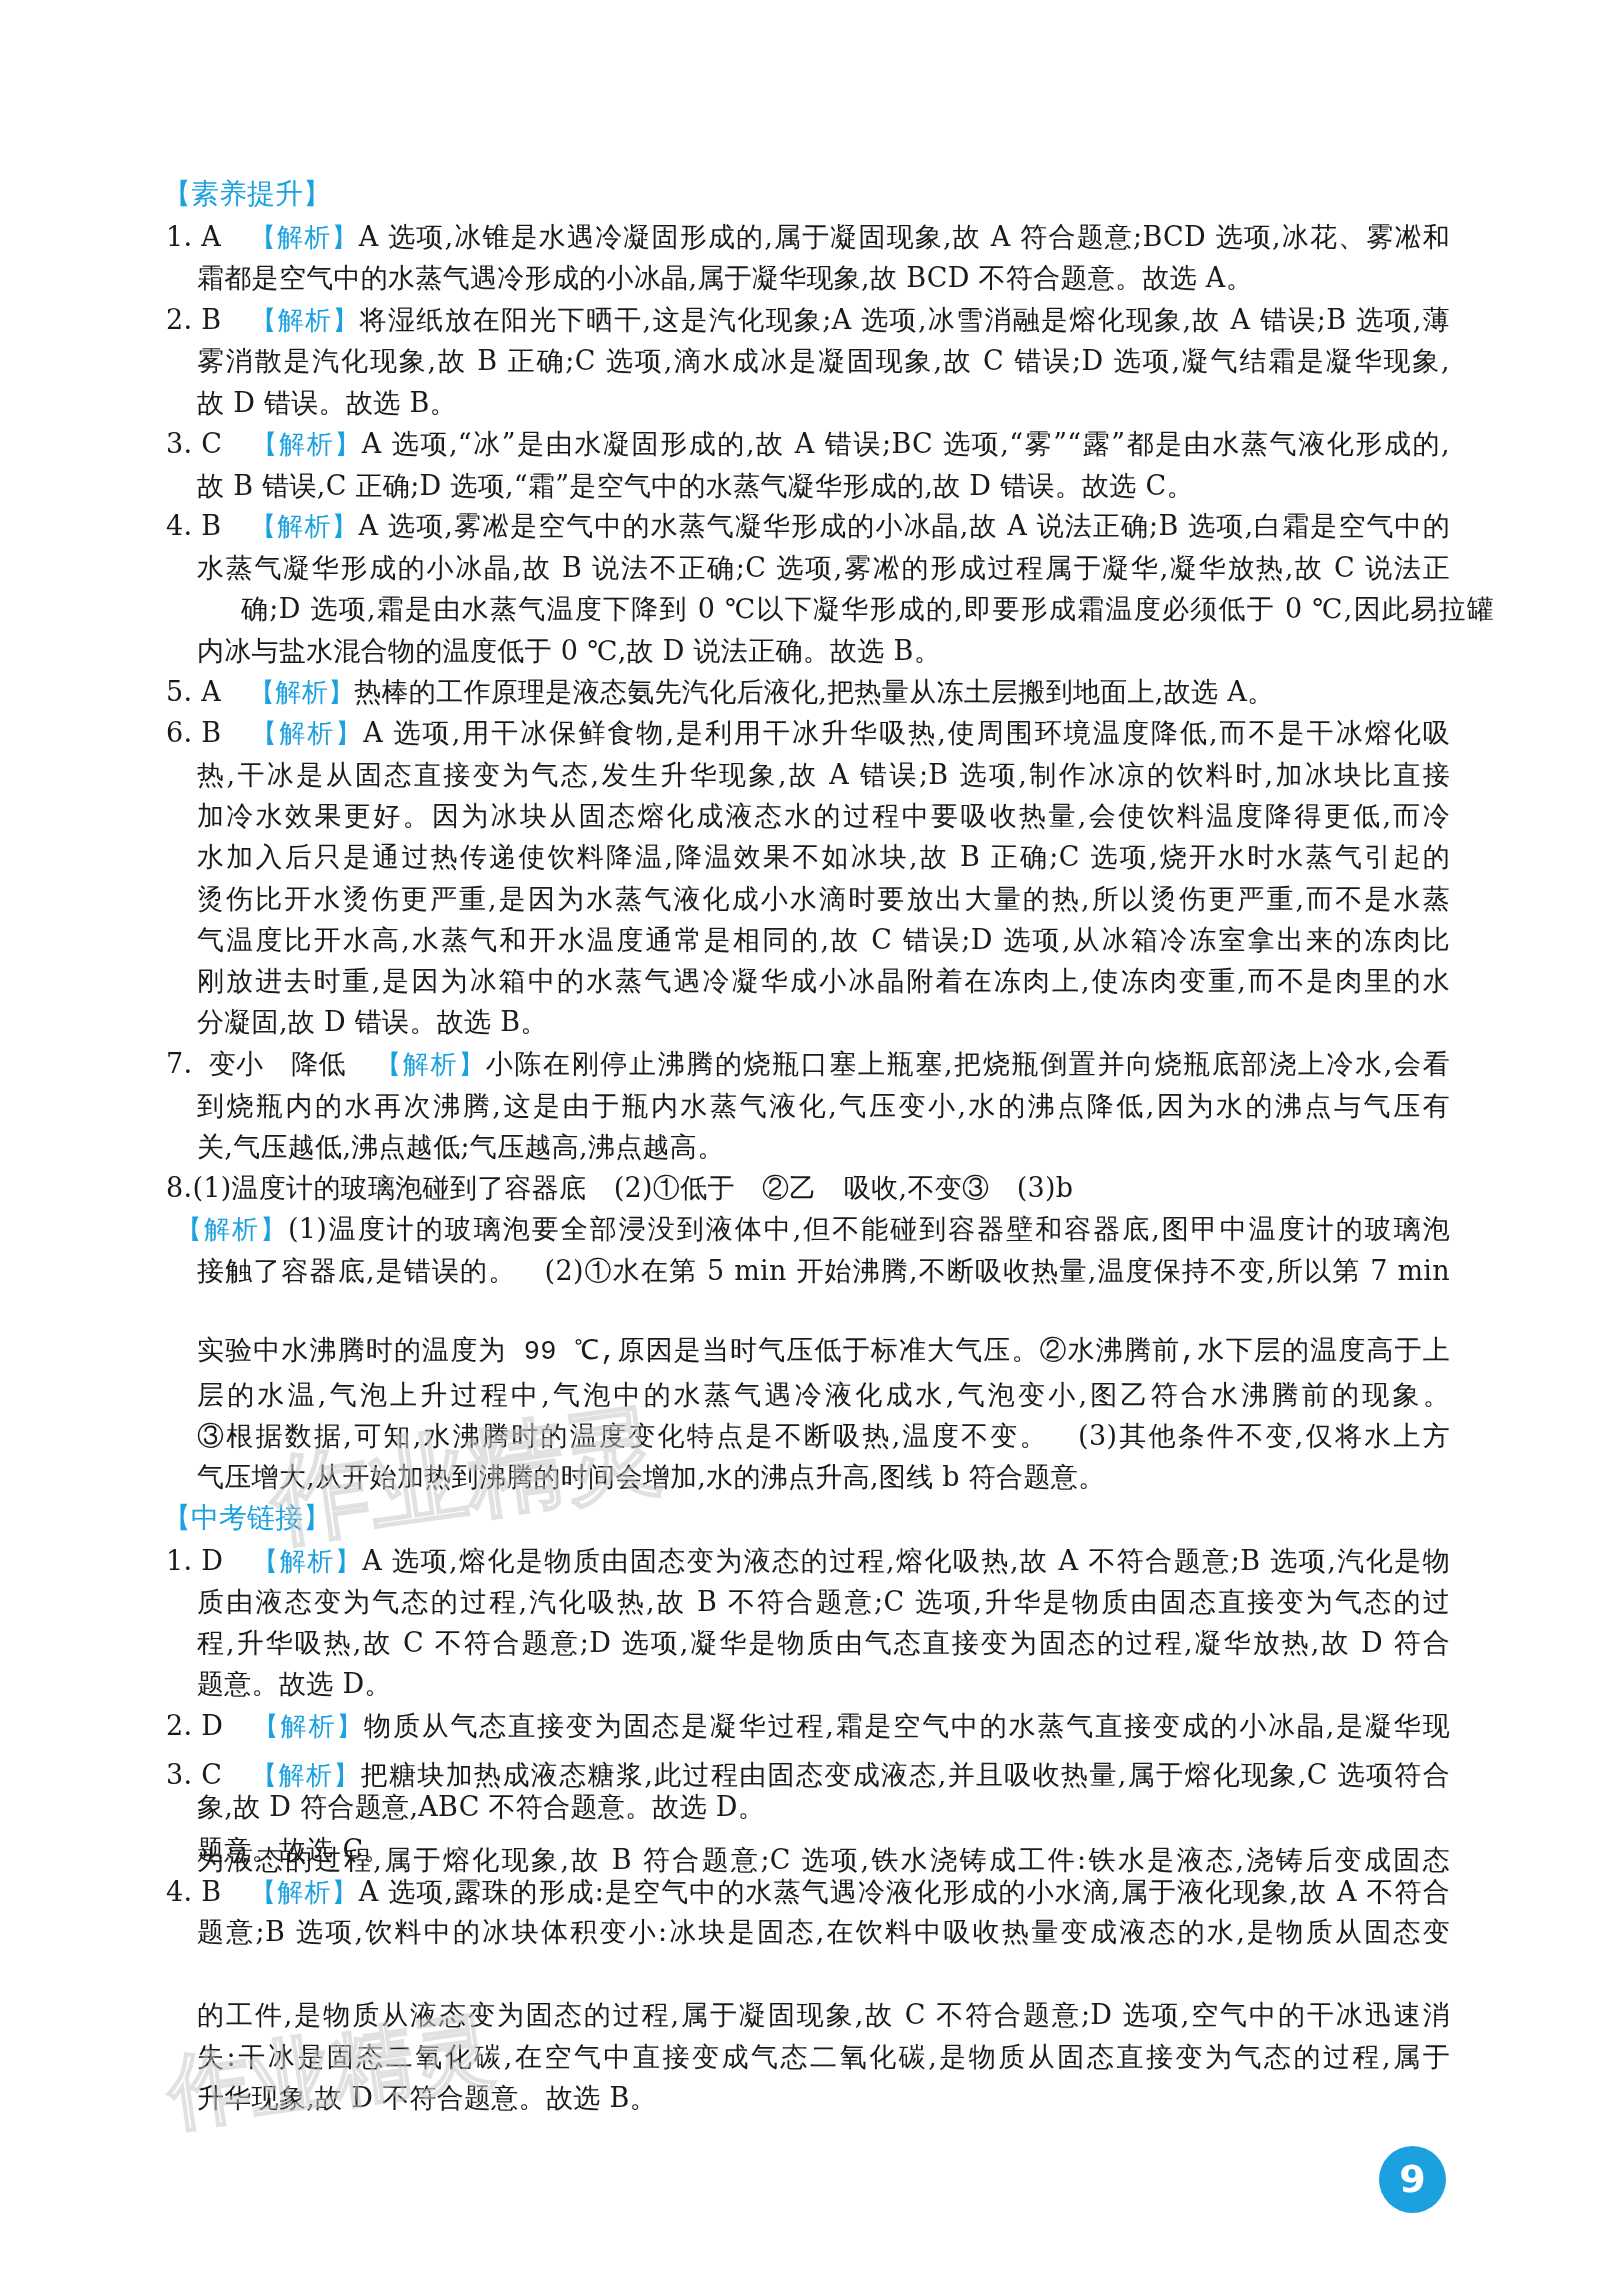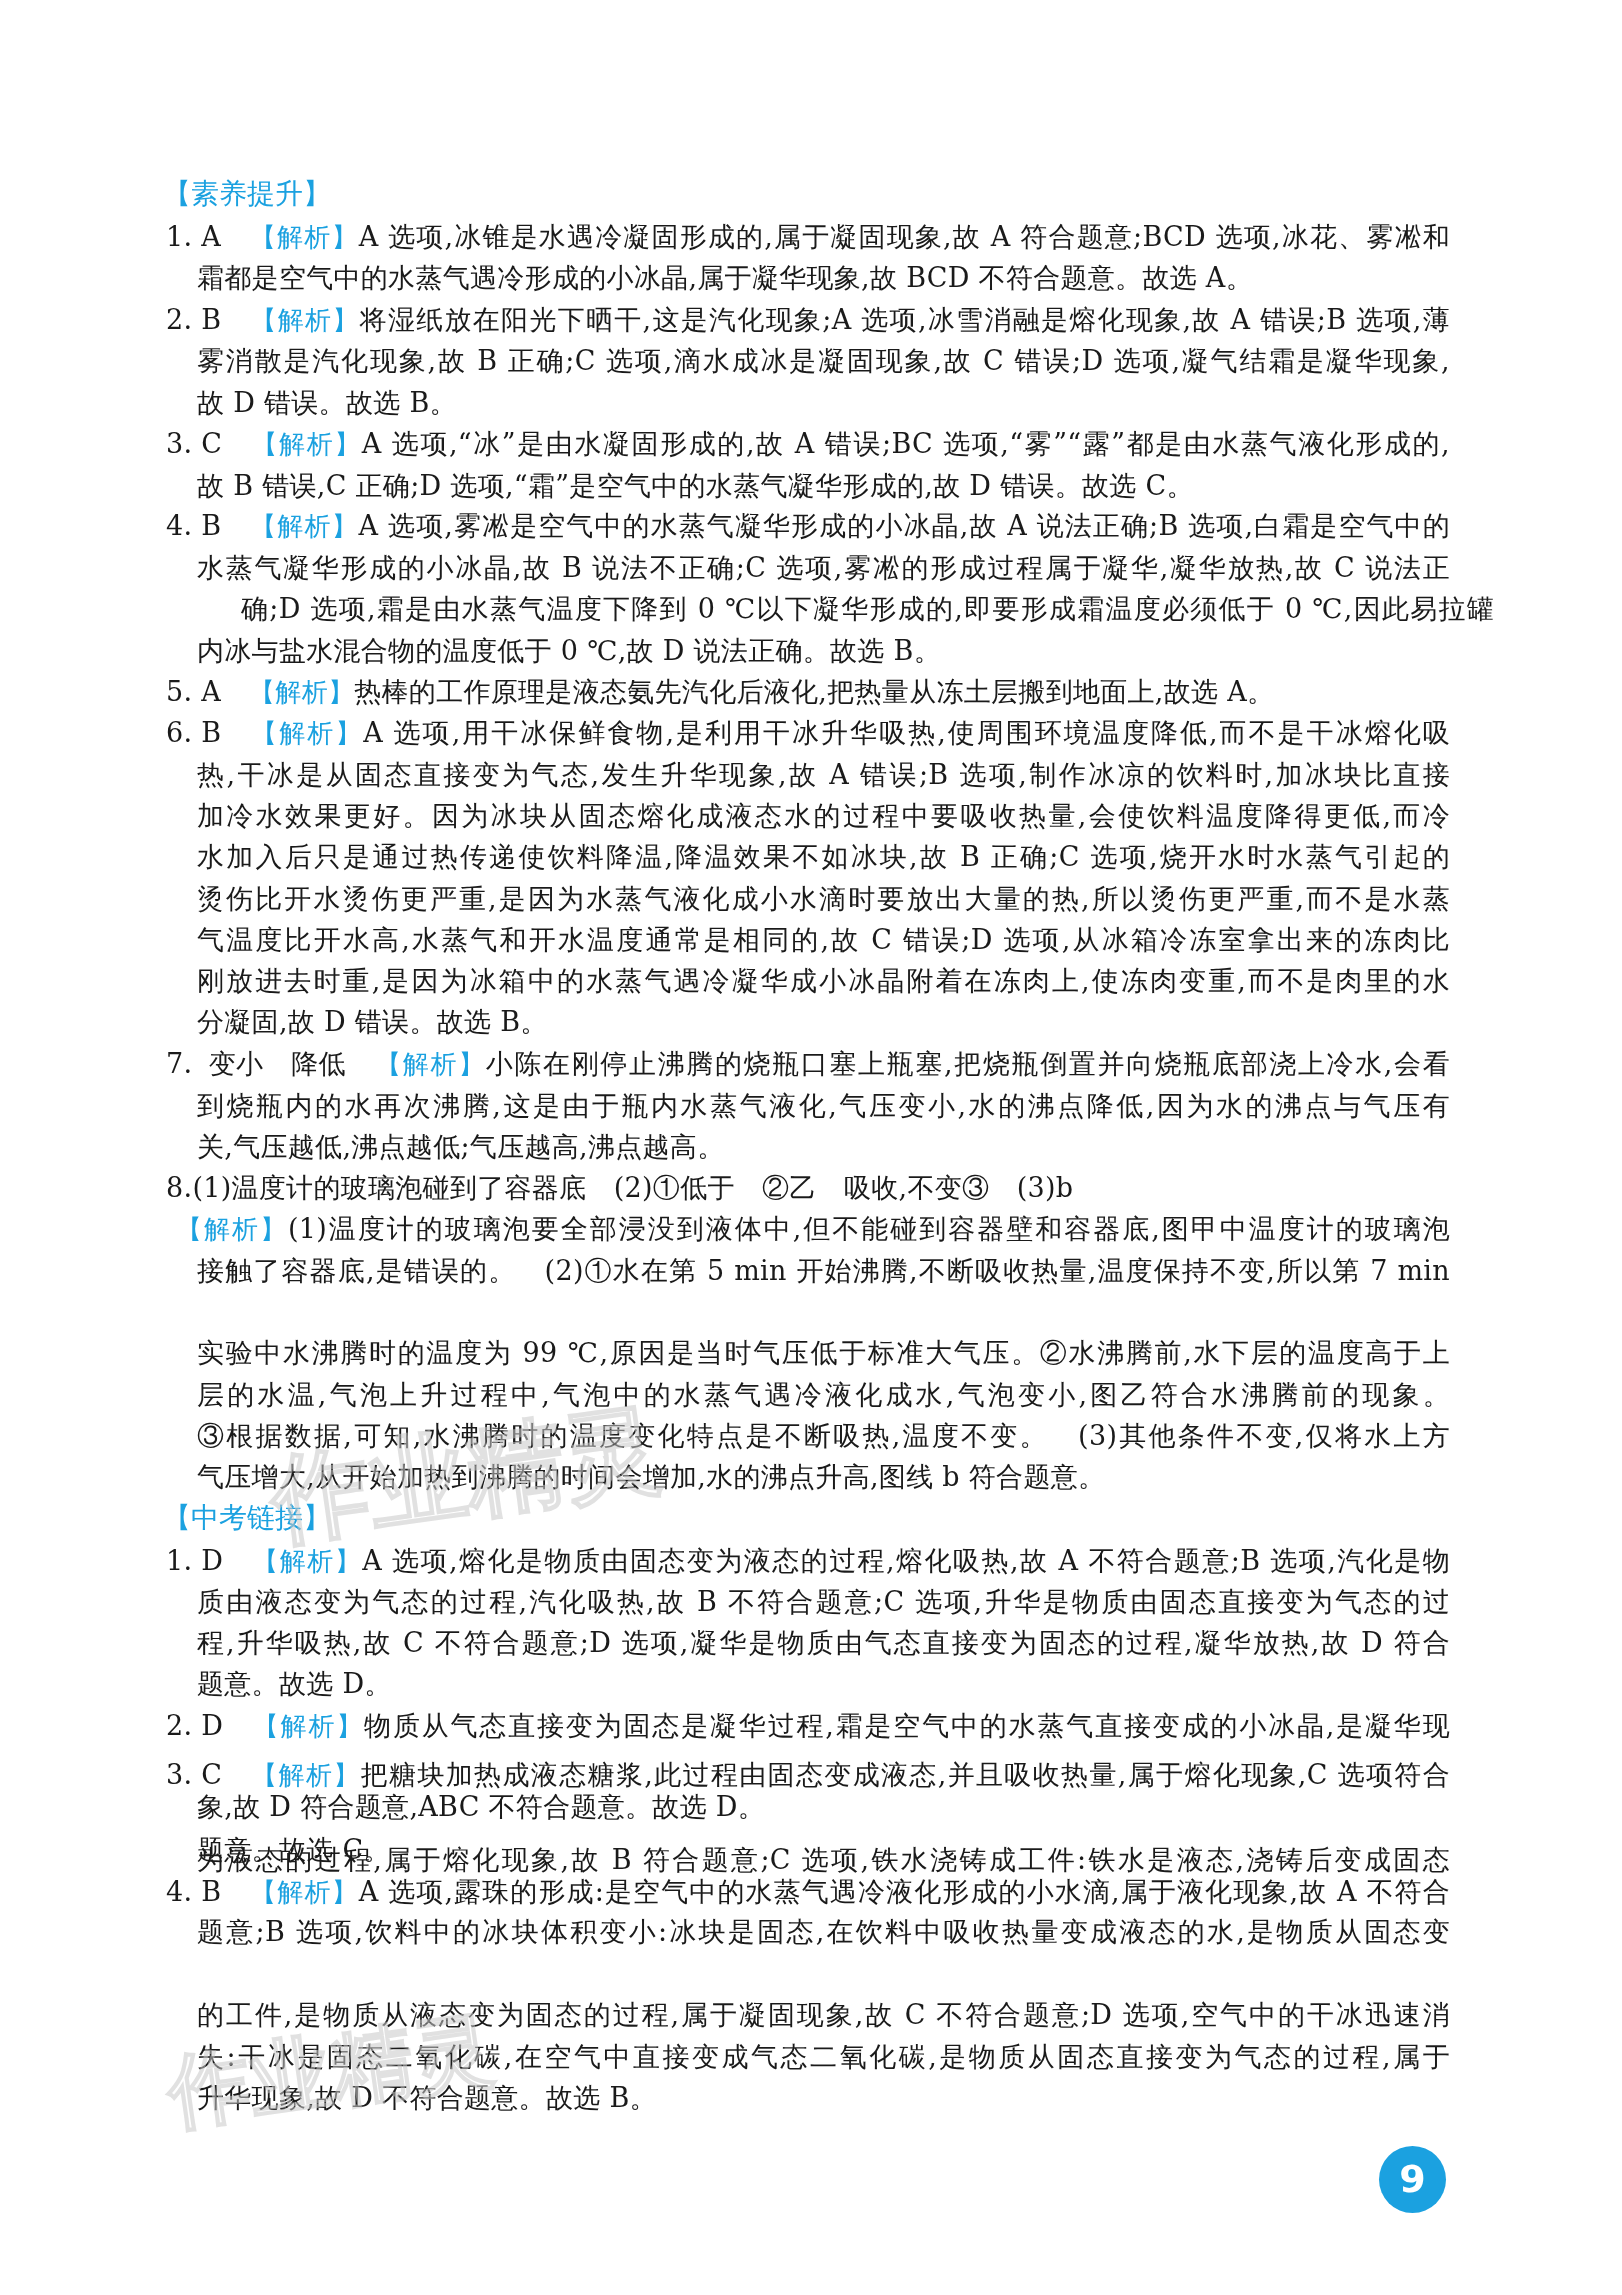--- a/index.html
+++ b/index.html
@@ -77,21 +77,21 @@
   <div class="line cont full" style="top:1086px;">到烧瓶内的水再次沸腾,这是由于瓶内水蒸气液化,气压变小,水的沸点降低,因为水的沸点与气压有</div>
   <div class="line cont" style="top:1127px;">关,气压越低,沸点越低;气压越高,沸点越高。</div>
 
   <div class="line" style="top:1168px;">
     <span class="qnum">8.</span><span>(1)温度计的玻璃泡碰到了容器底　(2)①低于　②乙　吸收,不变③　(3)b</span>
   </div>
   <div class="line cont full" style="top:1209px;left:176px;width:1274px;">
     <span class="tag">【解析】</span><span>(1)温度计的玻璃泡要全部浸没到液体中,但不能碰到容器壁和容器底,图甲中温度计的玻璃泡</span>
   </div>
   <div class="line cont full" style="top:1251px;">接触了容器底,是错误的。　(2)①水在第 5 min 开始沸腾,不断吸收热量,温度保持不变,所以第 7 min</div>
-  <div class="line cont full" style="top:1333px;">实验中水沸腾时的温度为 99 ℃,原因是当时气压低于标准大气压。②水沸腾前,水下层的温度高于上</div>
+  <div class="line cont full" style="top:1333px;font-family:Liberation Mono, monospace;">实验中水沸腾时的温度为 99 ℃,原因是当时气压低于标准大气压。②水沸腾前,水下层的温度高于上</div>
   <div class="line cont full" style="top:1375px;">层的水温,气泡上升过程中,气泡中的水蒸气遇冷液化成水,气泡变小,图乙符合水沸腾前的现象。</div>
   <div class="line cont full" style="top:1416px;">③根据数据,可知,水沸腾时的温度变化特点是不断吸热,温度不变。　(3)其他条件不变,仅将水上方</div>
   <div class="line cont" style="top:1457px;">气压增大,从开始加热到沸腾的时间会增加,水的沸点升高,图线 b 符合题意。</div>
 
   <div class="section-head" style="top:1498px;">【中考链接】</div>
 
   <div class="line full" style="top:1541px;">
     <span class="qnum">1. D</span><span class="gap"></span><span class="tag">【解析】</span><span>A 选项,熔化是物质由固态变为液态的过程,熔化吸热,故 A 不符合题意;B 选项,汽化是物</span>
   </div>
   <div class="line cont full" style="top:1582px;">质由液态变为气态的过程,汽化吸热,故 B 不符合题意;C 选项,升华是物质由固态直接变为气态的过</div>

